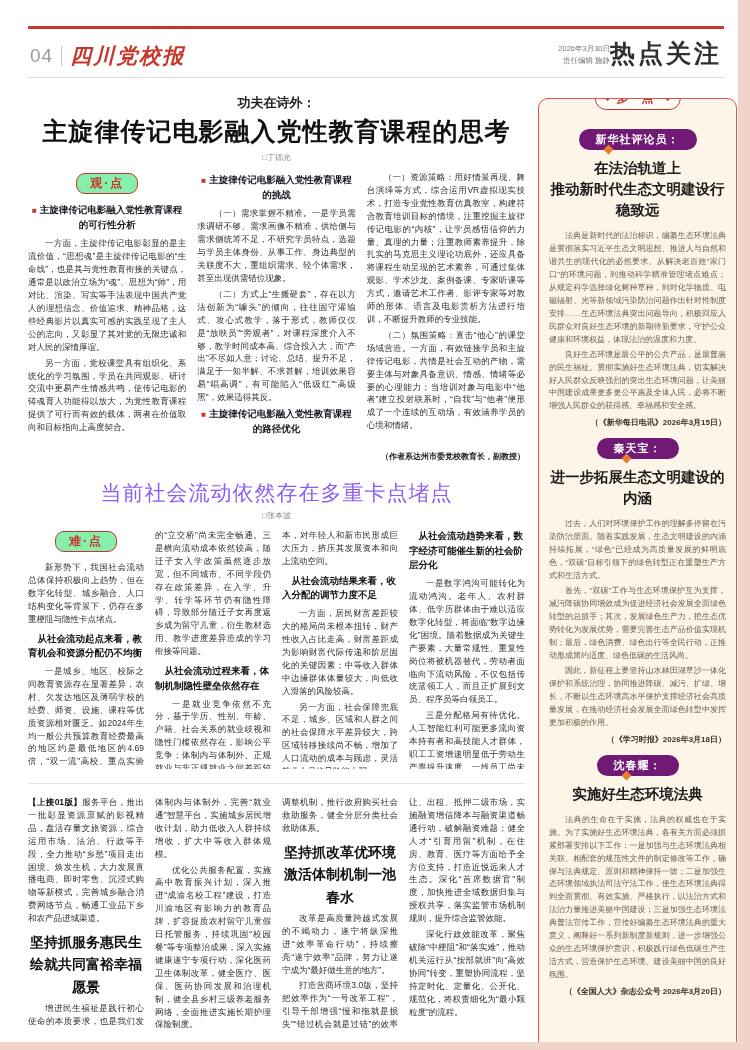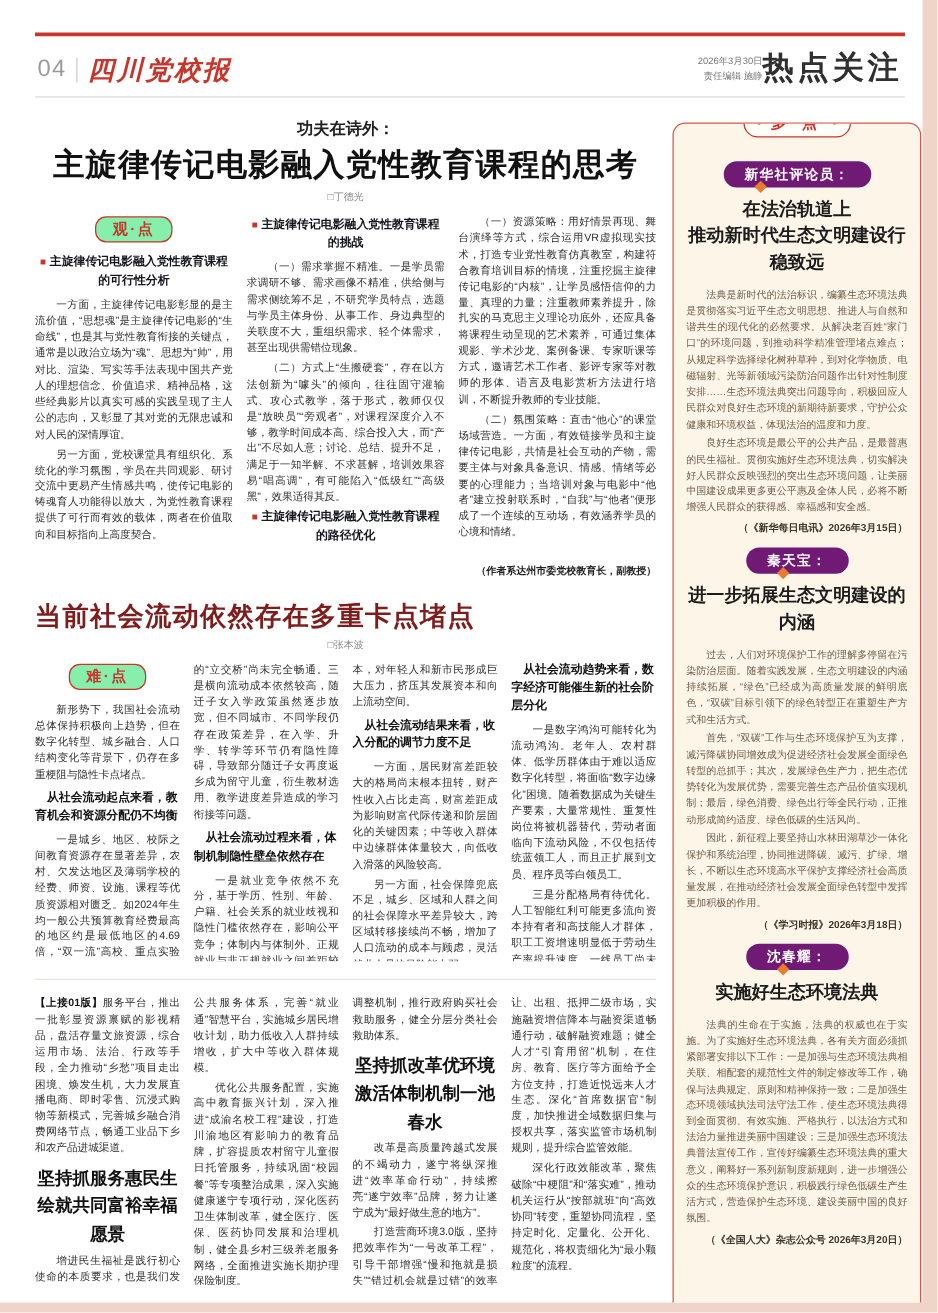--- a/index.html
+++ b/index.html
@@ -41,21 +41,21 @@
     display:block; width:fit-content; margin:2px auto 9px;
     border:1.5px solid #c9352b; border-radius:9px;
     padding:1px 13px; color:#c9352b; font-weight:bold; font-size:12px; letter-spacing:2px;
     background:#86efac;
   }
   .subhead { font-size:9.5px; font-weight:bold; color:#16161f; line-height:1.55; margin:2px 0 5px;text-align:center; }
   .subhead .bullet { color:#c9352b; font-size:8px; margin-right:3px; }
   p.body { font-size:8.5px; line-height:1.52; color:#2e2e2e; text-align:justify; text-indent:2em; margin-bottom:3px; }
   .source { text-align:right; font-size:8px; font-weight:bold; color:#222; margin-top:19px; }
   
-  .second-title { font-family:"Liberation Serif", serif; font-size:21px; font-weight:700; color:#7f1d1d; letter-spacing:1px; margin:16px 0 3px; }
+  .second-title { text-align:center; font-family:"Liberation Serif", serif; font-size:21px; font-weight:400; color:#8b5cf6; letter-spacing:1px; margin:16px 0 3px; }
   .second-cols .col { height:240px; }
   .flow-head { font-size:9.5px; font-weight:bold; color:#111; line-height:1.55; margin:6px 0 4px; text-indent:1em; }
   
   .bottom-sep { border-top:1px solid #e7e3df; margin:14px 0 12px; }
   .bottom-cols .col { height:232px; }
   .note { font-weight:bold; color:#111; }
   .center-head { text-align:center; font-size:14px; font-weight:bold; color:#111; line-height:1.6; margin:6px 0 4px; }
   
   .sidebar {
     width:199px; flex:0 0 199px; height:962px;
@@ -172,21 +172,21 @@
 
       <div class="bottom-sep"></div>
       <div>
         <div class="cols bottom-cols">
           <div class="col">
             <p class="body" style="text-indent:0"><b class="note">【上接01版】</b><span>服务平台，推出一批彰显资源禀赋的影视精品，盘活存量文旅资源，综合运用市场、法治、行政等手段，全力推动“乡愁”项目走出困境、焕发生机，大力发展直播电商、即时零售、沉浸式购物等新模式，完善城乡融合消费网络节点，畅通工业品下乡和农产品进城渠道。</span></p>
             <h4 class="center-head"><span>坚持抓服务惠民生</span><br><span>绘就共同富裕幸福愿景</span></h4>
             <p class="body">增进民生福祉是践行初心使命的本质要求，也是我们发展的根本目的，遂宁将坚持把群众的急难愁盼放在心上，聚焦就业、学位、车位等民生关切。</p>
           </div>
           <div class="col">
-            <p class="body" style="text-indent:0">公共服务体系，完善“就业通”智慧平台，实施城乡居民增收计划，助力低收入人群持续增收，扩大中等收入群体规模。</p>
+            <p class="body" style="text-indent:0">体制内与体制外，完善“就业通”智慧平台，实施城乡居民增收计划，助力低收入人群持续增收，扩大中等收入群体规模。</p>
             <p class="body">优化公共服务配置，实施高中教育振兴计划，深入推进“成渝名校工程”建设，打造川渝地区有影响力的教育品牌，扩容提质农村留守儿童假日托管服务，持续巩固“校园餐”等专项整治成果，深入实施健康遂宁专项行动，深化医药卫生体制改革，健全医疗、医保、医药协同发展和治理机制，健全县乡村三级养老服务网络，全面推进实施长期护理保险制度。</p>
           </div>
           <div class="col">
             <p class="body" style="text-indent:0">调整机制，推行政府购买社会救助服务，健全分层分类社会救助体系。</p>
             <h4 class="center-head"><span>坚持抓改革优环境</span><br><span>激活体制机制一池春水</span></h4>
             <p class="body">改革是高质量跨越式发展的不竭动力，遂宁将纵深推进“效率革命行动”，持续擦亮“遂宁效率”品牌，努力让遂宁成为“最好做生意的地方”。</p>
             <p class="body">打造营商环境3.0版，坚持把效率作为“一号改革工程”，引导干部增强“慢和拖就是损失”“错过机会就是过错”的效率意识，推动认……</p>
           </div>
           <div class="col">
             <p class="body" style="text-indent:0">让、出租、抵押二级市场，实施融资增信降本与融资渠道畅通行动，破解融资难题；健全人才“引育用留”机制，在住房、教育、医疗等方面给予全方位支持，打造近悦远来人才生态。深化“首席数据官”制度，加快推进全域数据归集与授权共享，落实监管市场机制规则，提升综合监管效能。</p>

